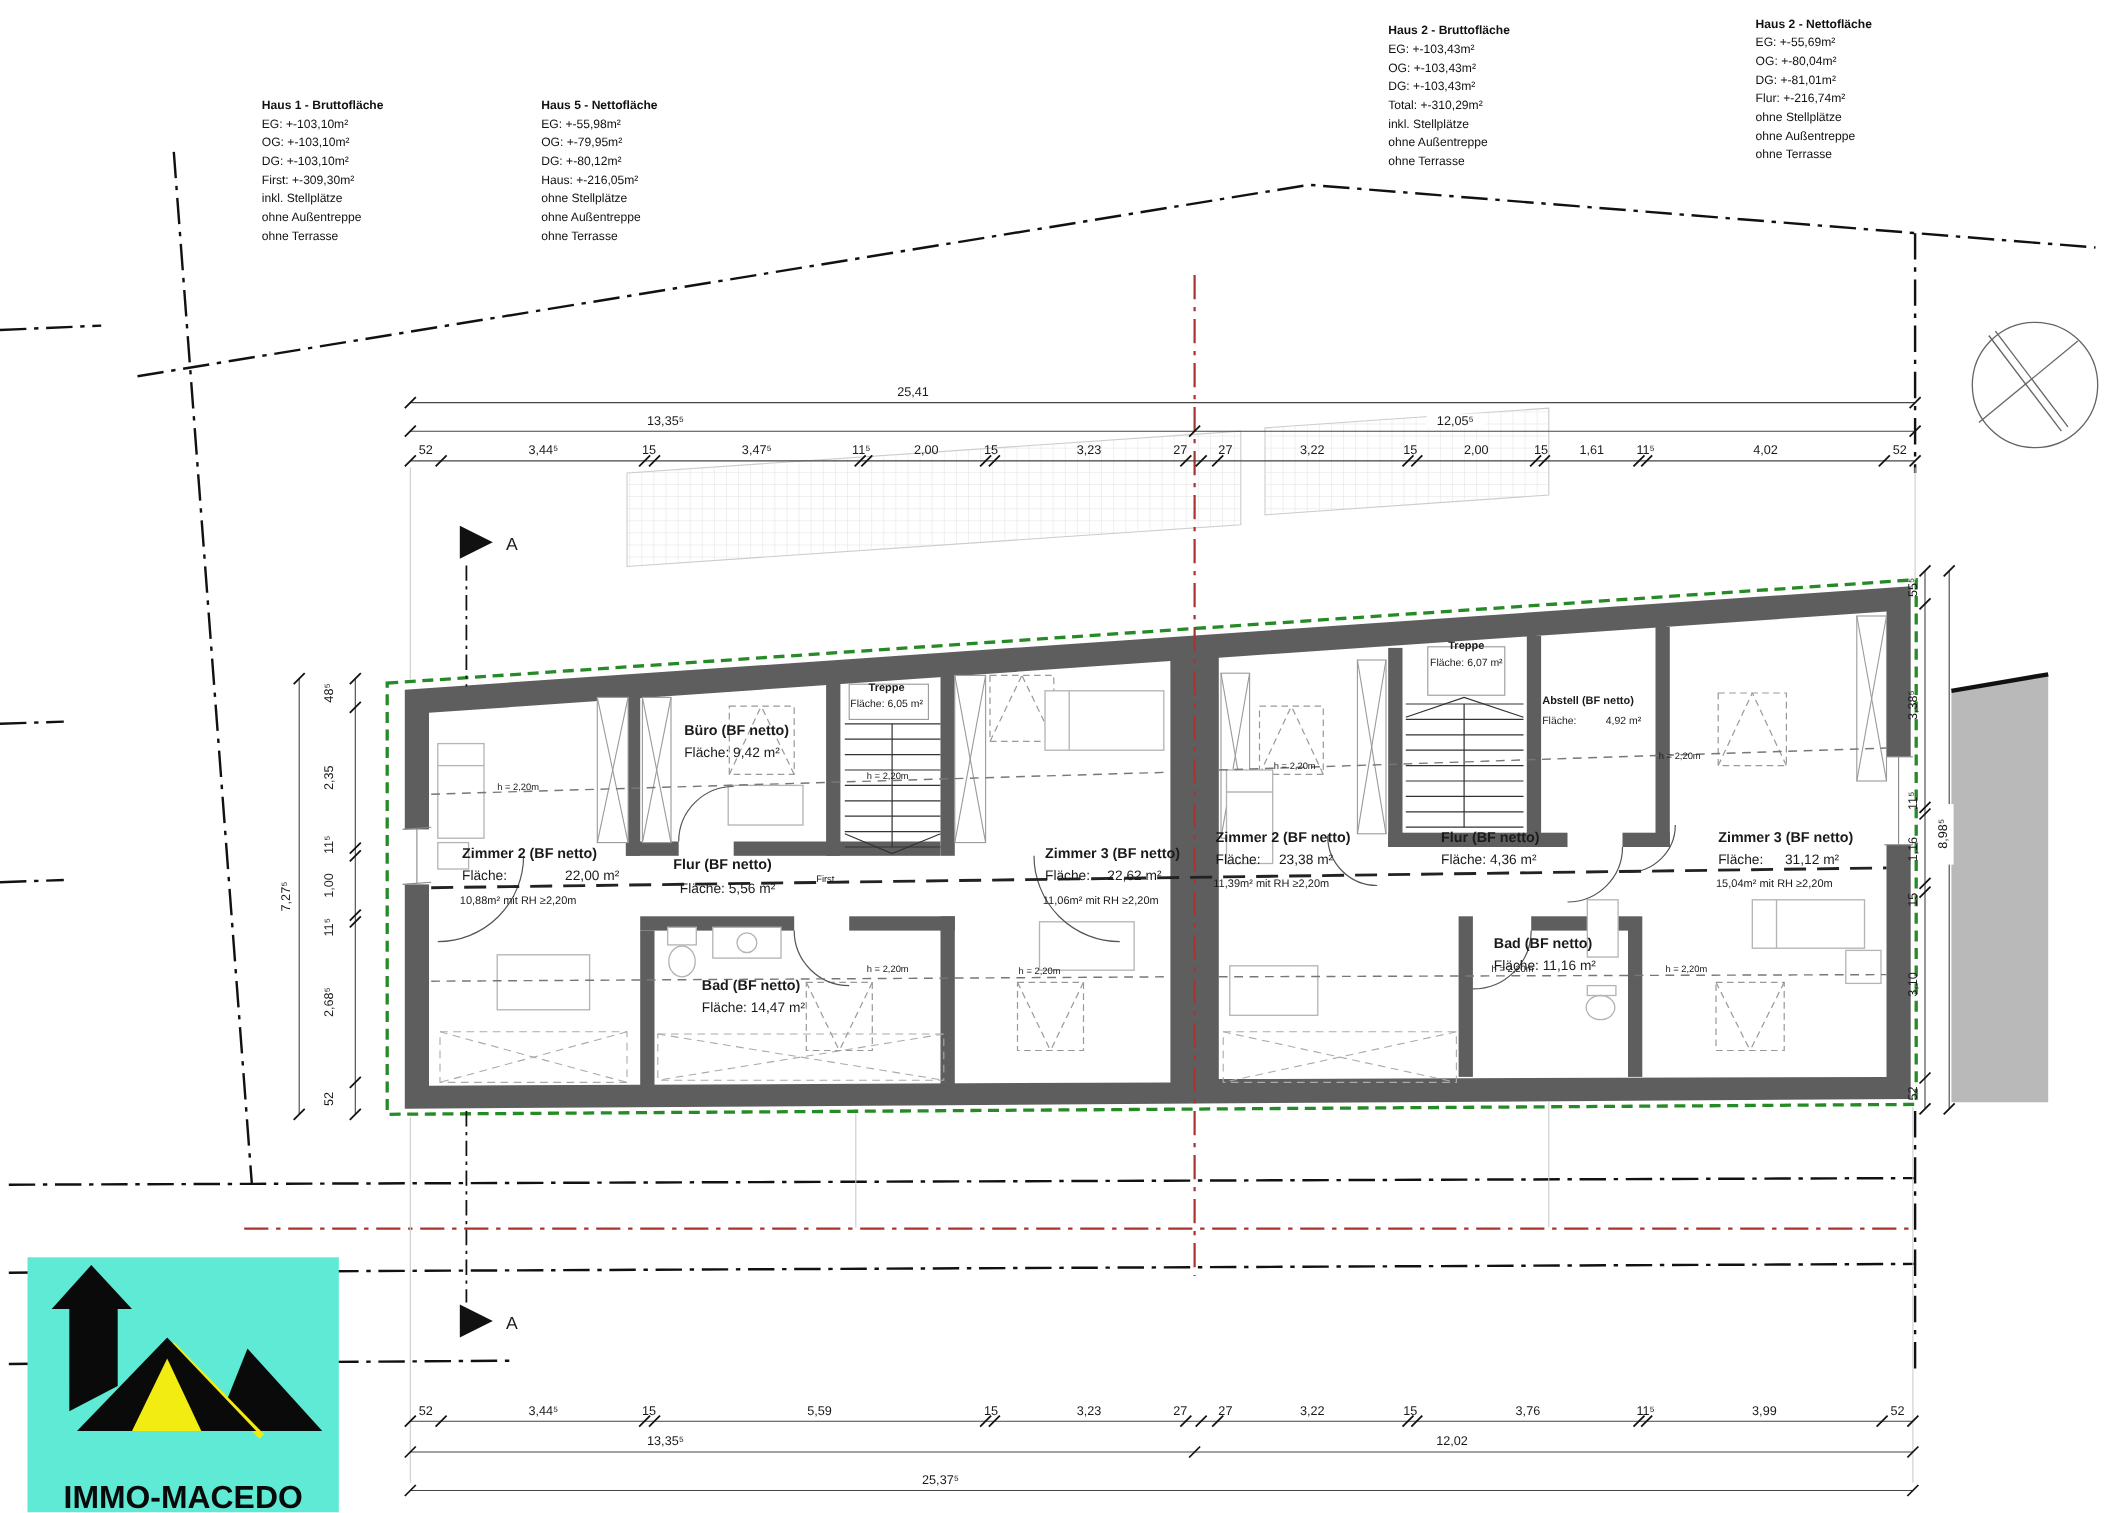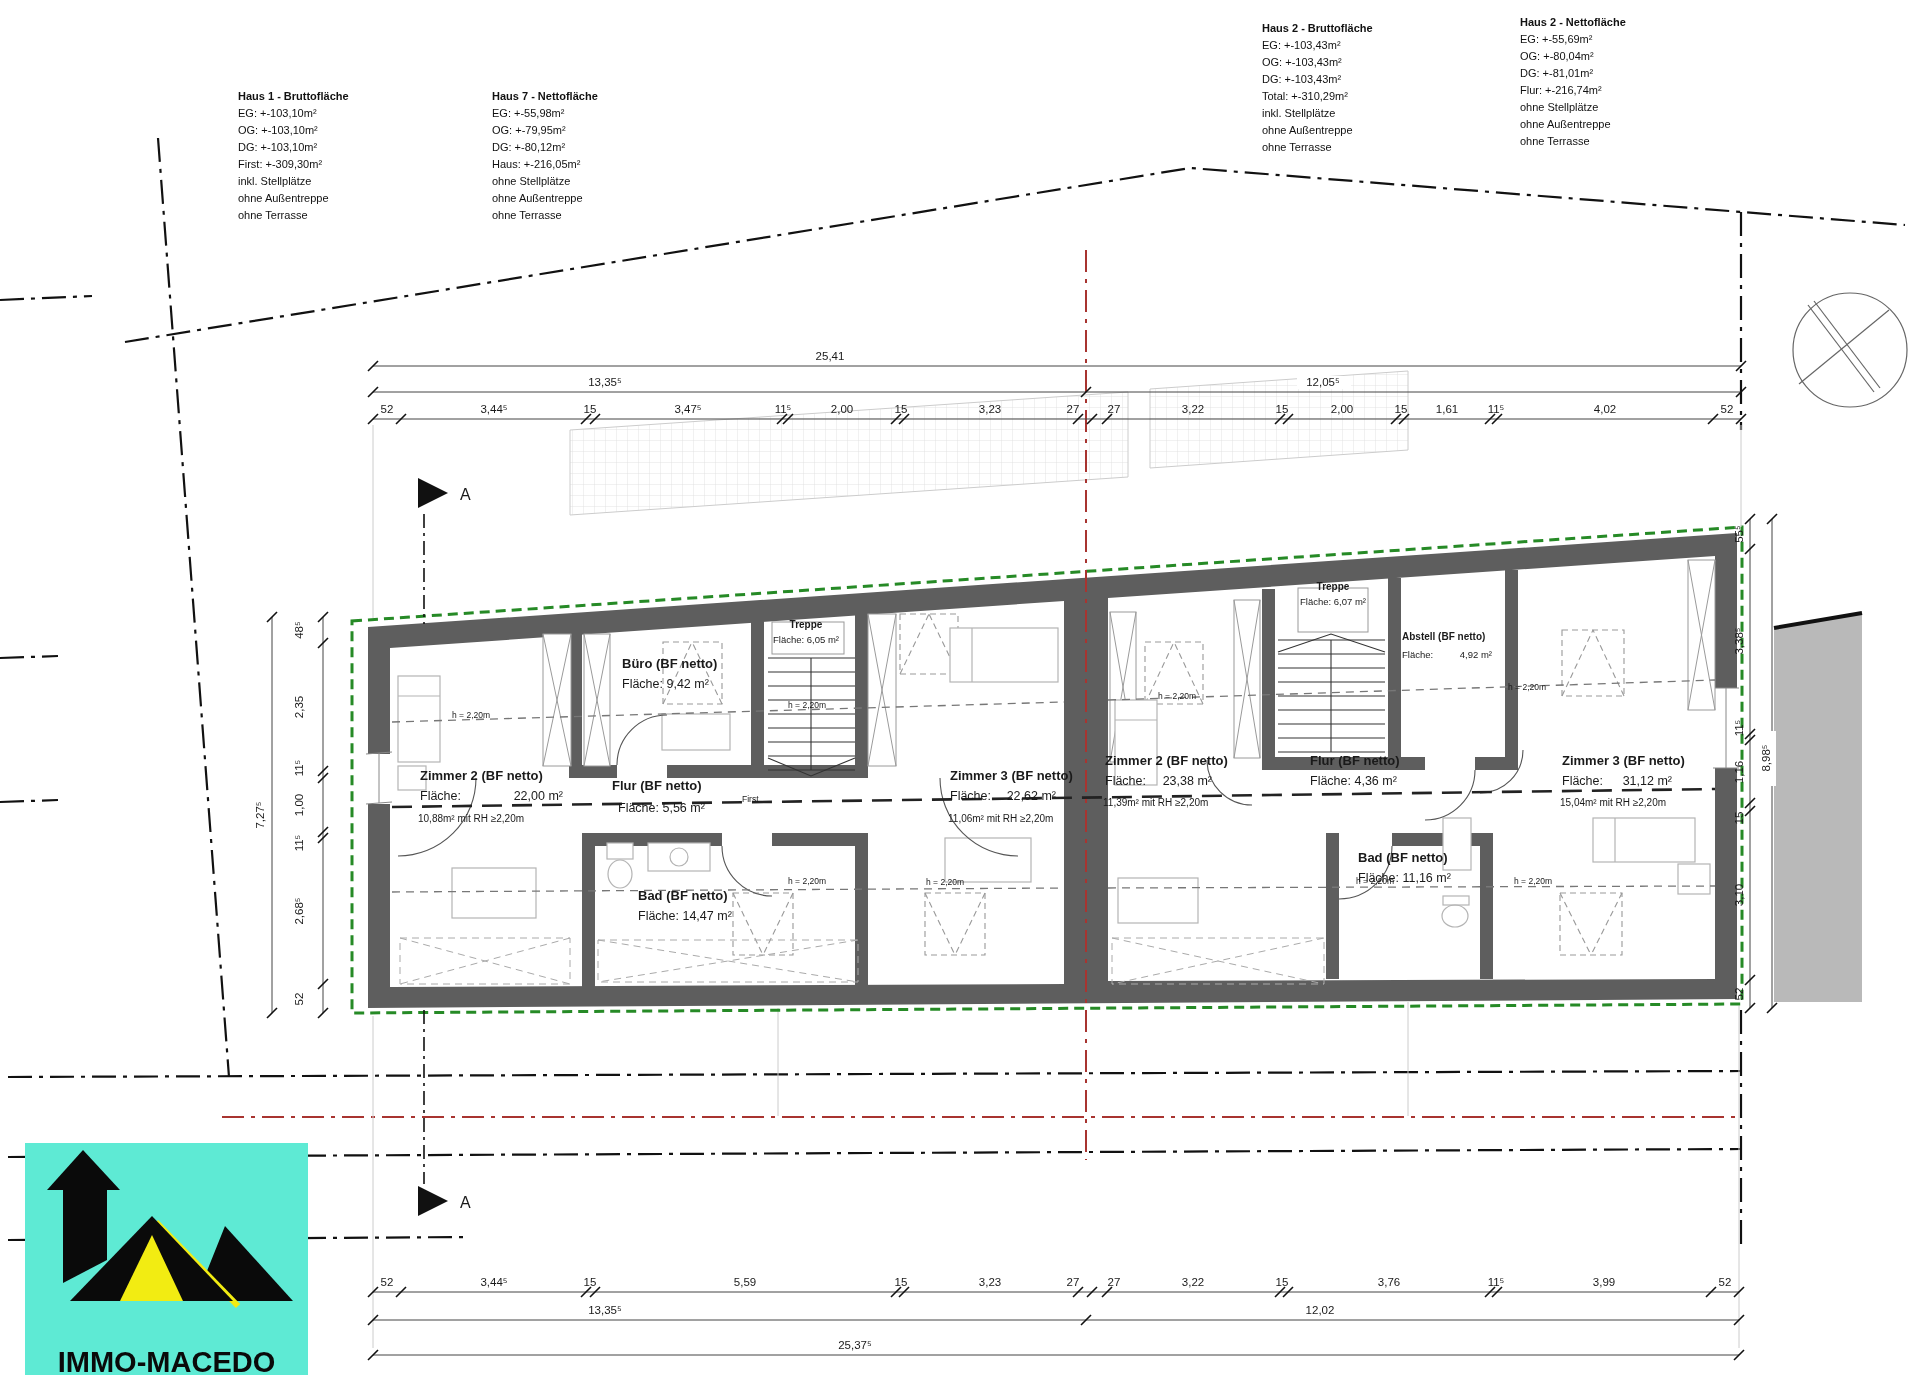--- a/index.html
+++ b/index.html
@@ -512,40 +512,40 @@
   <div class="t">Haus 1 - Bruttofläche</div>
   <div>EG: +-103,10m²</div>
   <div>OG: +-103,10m²</div>
   <div>DG: +-103,10m²</div>
   <div class="tot">First: +-309,30m²</div>
   <div>inkl. Stellplätze</div>
   <div>ohne Außentreppe</div>
   <div>ohne Terrasse</div>
 </div>
 <div class="ib" style="left:492px;top:88px">
-  <div class="t">Haus 7 - Nettofläche</div>
+  <div class="t">Haus 5 - Nettofläche</div>
   <div>EG: +-55,98m²</div>
   <div>OG: +-79,95m²</div>
   <div>DG: +-80,12m²</div>
   <div class="tot">Haus: +-216,05m²</div>
   <div>ohne Stellplätze</div>
   <div>ohne Außentreppe</div>
   <div>ohne Terrasse</div>
 </div>
 <div class="ib" style="left:1262px;top:20px">
   <div class="t">Haus 2 - Bruttofläche</div>
   <div>EG: +-103,43m²</div>
   <div>OG: +-103,43m²</div>
   <div>DG: +-103,43m²</div>
   <div class="tot">Total: +-310,29m²</div>
   <div>inkl. Stellplätze</div>
   <div>ohne Außentreppe</div>
   <div>ohne Terrasse</div>
 </div>
-<div class="ib" style="left:1520px;top:14px">
+<div class="ib" style="left:1596px;top:14px">
   <div class="t">Haus 2 - Nettofläche</div>
   <div>EG: +-55,69m²</div>
   <div>OG: +-80,04m²</div>
   <div>DG: +-81,01m²</div>
   <div class="tot">Flur: +-216,74m²</div>
   <div>ohne Stellplätze</div>
   <div>ohne Außentreppe</div>
   <div>ohne Terrasse</div>
 </div>
 

